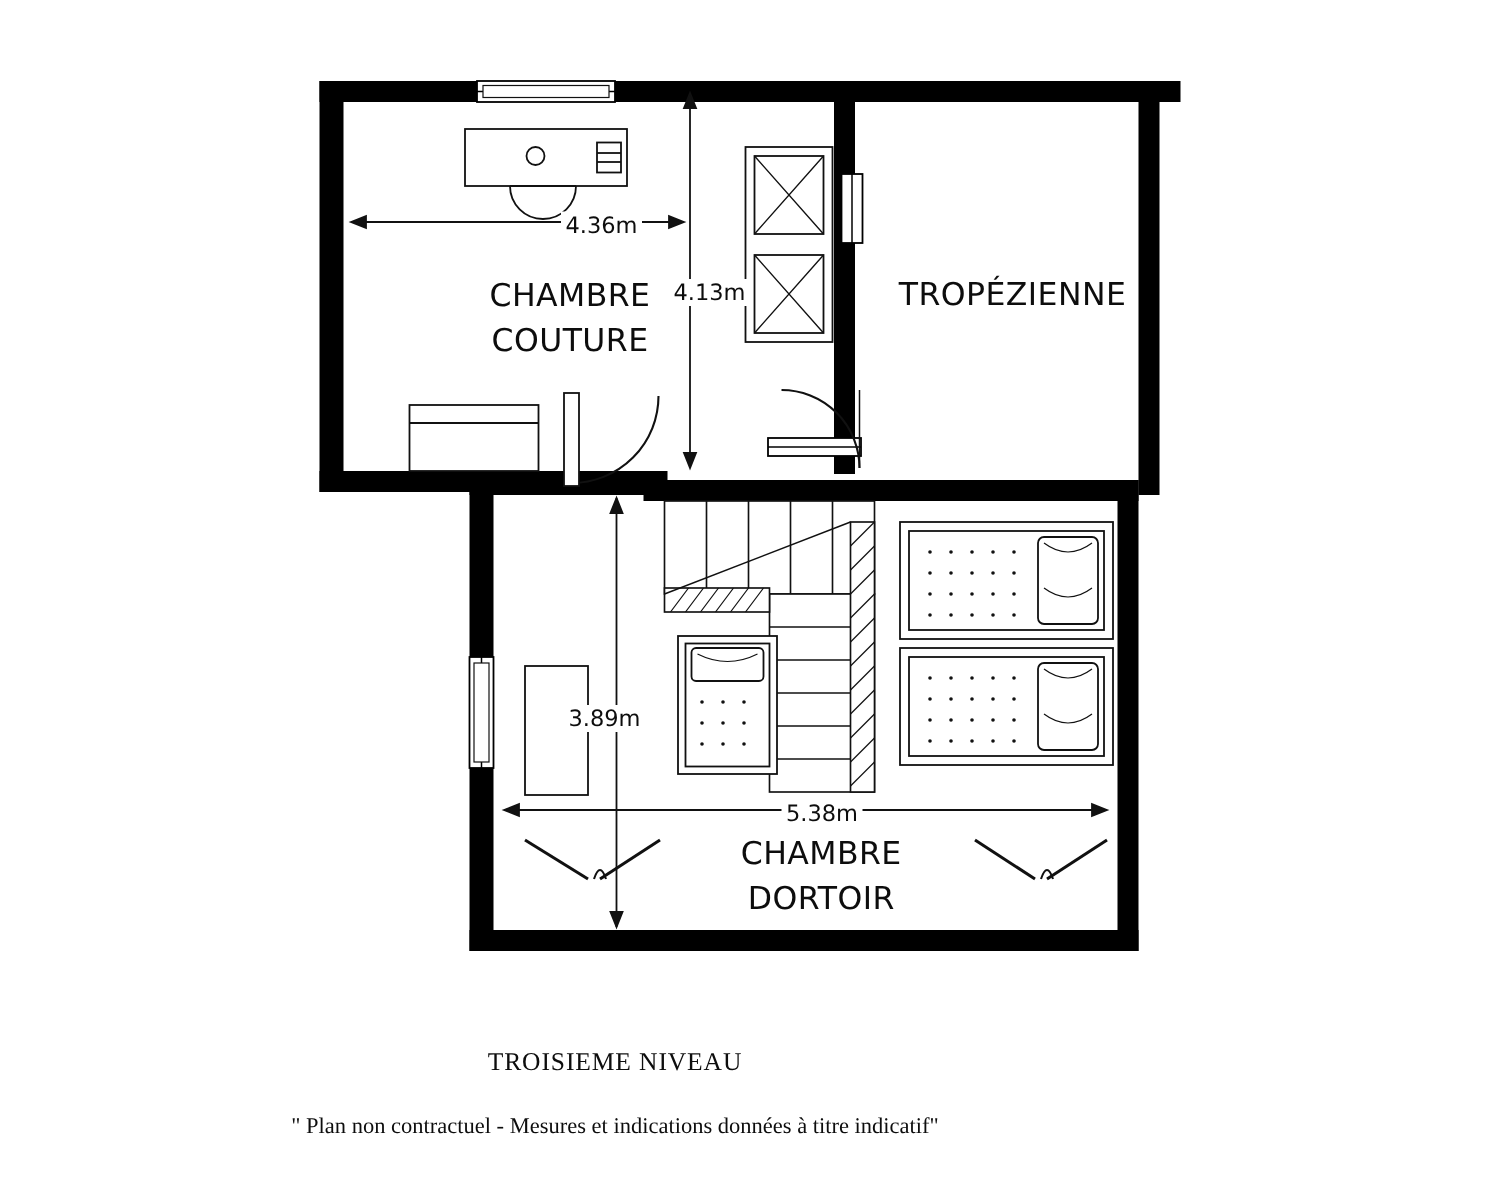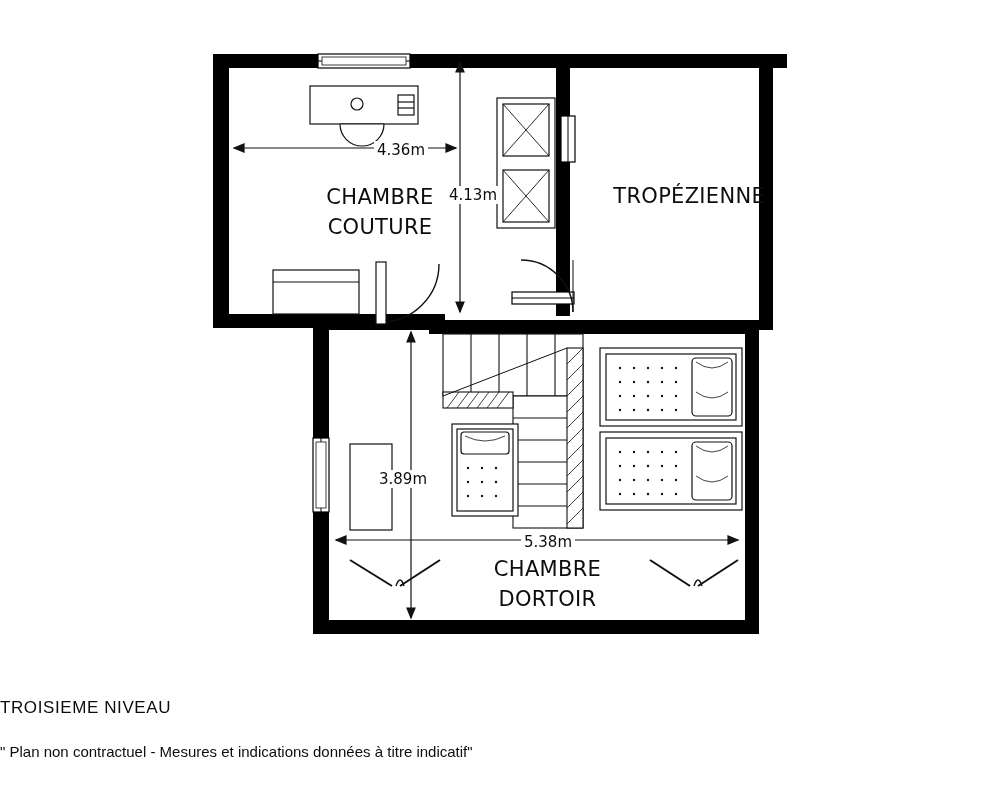--- a/index.html
+++ b/index.html
@@ -36,22 +36,22 @@
     position: absolute;
     font-size: 15px;
     color: #0d0d0d;
     background: #ffffff;
     padding: 0 3px;
     font-family: "DejaVu Sans", "Liberation Sans", sans-serif;
   }
   .caption {
     position: absolute;
     width: 820px;
-    text-align: left;
-    font-family: Liberation Sans, sans-serif;
+    text-align: center;
+    font-family: Liberation Serif, serif;
     color: #0d0d0d;
   }
   #title-caption {
     top: 698px;
     font-size: 17px;
     letter-spacing: 0.6px;
   }
   #disclaimer-caption {
     top: 743px;
     font-size: 15px;
@@ -283,21 +283,21 @@
     <polygon points="411,618 407,608 415,608"></polygon>
 
     <line x1="336" y1="540" x2="738" y2="540"></line>
     <polygon points="336,540 346,536 346,544"></polygon>
     <polygon points="738,540 728,536 728,544"></polygon>
   </g>
 </svg>
 
 <div class="room-label" style="left:310px; top:182px; width:140px;">CHAMBRE
 COUTURE</div>
-<div class="room-label" style="left:585px; top:181px; width:180px;text-align:right;">TROPÉZIENNE</div>
+<div class="room-label" style="left:585px; top:181px; width:180px;">TROPÉZIENNE</div>
 <div class="room-label" style="left:480px; top:554px; width:135px;">CHAMBRE
 DORTOIR</div>
 
 <div class="dim-label" style="left:374px; top:141px;">4.36m</div>
 <div class="dim-label" style="left:446px; top:186px;">4.13m</div>
 <div class="dim-label" style="left:376px; top:470px;">3.89m</div>
 <div class="dim-label" style="left:521px; top:533px;">5.38m</div>
 
 <div class="caption" id="title-caption">TROISIEME NIVEAU</div>
 <div class="caption" id="disclaimer-caption">" Plan non contractuel - Mesures et indications données à titre indicatif"</div>

